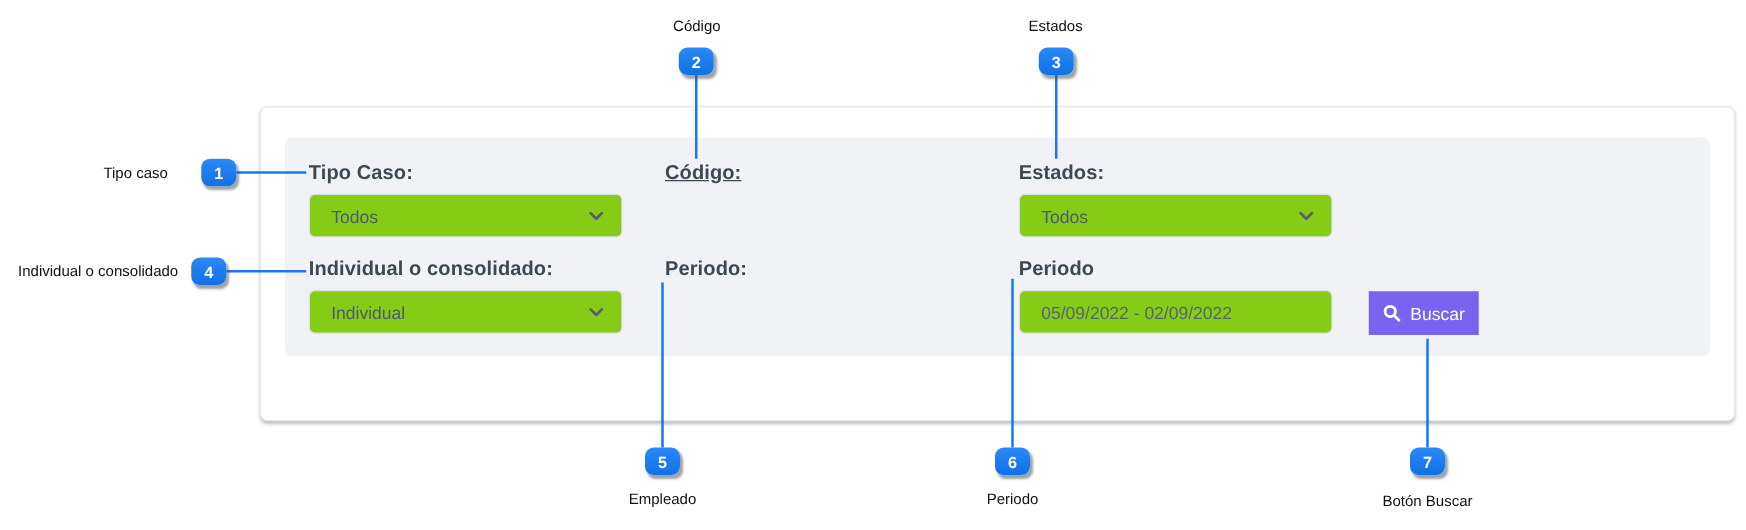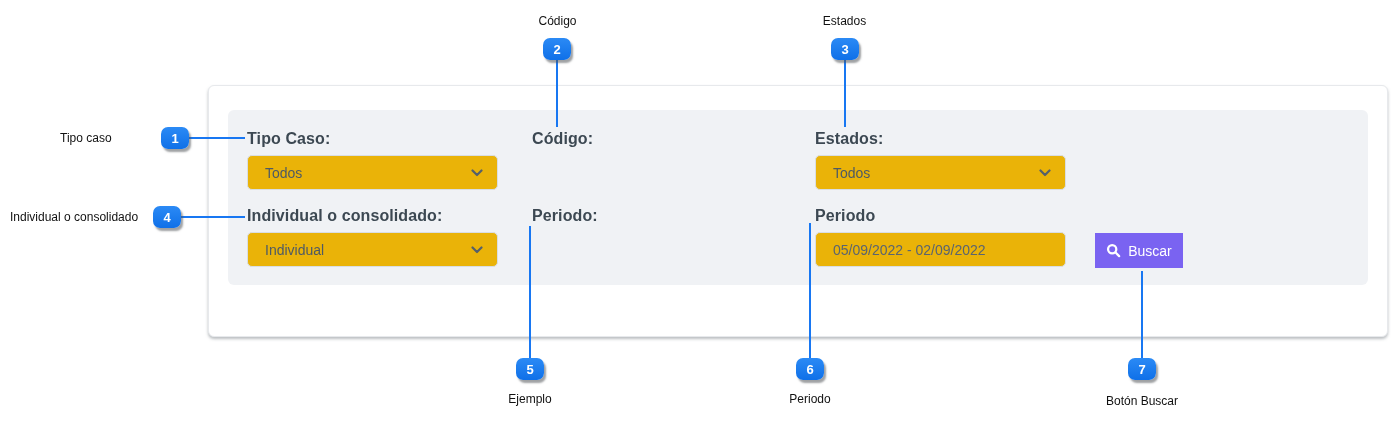--- a/index.html
+++ b/index.html
@@ -21,21 +21,21 @@
     position: absolute; left: 228px; top: 110px; width: 1140px; height: 175px;
     background: #f0f2f5; border-radius: 6px; z-index: 2;
   }
 
   
   .form-label {
     position: absolute; font-size: 16px; font-weight: bold; color: #3c4852;
     z-index: 3; letter-spacing: 0.1px;
   }
   .field {
-    position: absolute; width: 251px; height: 35px; background: #eab308;
+    position: absolute; width: 251px; height: 35px; background: #84cc16;
     border: 1px solid #d9dee3; border-radius: 5px; z-index: 3;
     font-size: 14px; color: #4e5a65; display: flex; align-items: center;
     padding: 0 14px 0 17px;
   }
   .select-box { justify-content: space-between; cursor: pointer; }
   .chev { flex: 0 0 auto; margin-left: 8px; display: block; }
   input.field {
     font-family: "Liberation Sans", "DejaVu Sans", sans-serif;
     outline: none; display: block; padding: 0 14px 0 17px; color: #5a6470;
   }
@@ -58,33 +58,33 @@
     box-shadow: 2px 3px 2px rgba(80,84,88,0.55);
     z-index: 10;
   }
   .leader { position: absolute; background: #1877f2; z-index: 9; }
   .leader.h { height: 2px; }
   .leader.v { width: 2px; }
   .callout-label {
     position: absolute; font-size: 12px; color: #111111; z-index: 10;
     white-space: nowrap;
   }
-  .ta-r { text-align: left; }
+  .ta-r { text-align: center; }
   .ta-c { text-align: center; }
 </style>
 </head>
 <body>
 
 <div class="stage">
 
   <div class="card"></div>
   <div class="panel"></div>
 
   <div class="form-label" style="left:247px; top:130px;">Tipo Caso:</div>
-  <div class="form-label" style="left:532px; top:130px;">Código:</div>
+  <div class="form-label" style="left:532px; top:130px;text-decoration:underline;">Código:</div>
   <div class="form-label" style="left:815px; top:130px;">Estados:</div>
 
   <div class="field select-box" style="left:247px; top:155px;">
     <span>Todos</span>
     <svg class="chev" width="12" height="8" viewBox="0 0 12 8">
       <polyline points="1.5,1.5 6,6 10.5,1.5" fill="none" stroke="#55606b" stroke-width="2.2" stroke-linecap="round" stroke-linejoin="round"></polyline>
     </svg>
   </div>
 
 
@@ -138,21 +138,21 @@
   <div class="callout-label ta-r" style="left:10px; top:210px; width:137px;">Individual o consolidado</div>
   <div class="badge" style="left:153px; top:206px;">
     <span>4</span>
   </div>
   <div class="leader h" style="left:181px; top:216px; width:64px;"></div>
 
   <div class="leader v" style="left:529px; top:226px; height:132px;"></div>
   <div class="badge" style="left:516px; top:358px;">
     <span>5</span>
   </div>
-  <div class="callout-label ta-c" style="left:487px; top:392px; width:86px;">Ejemplo</div>
+  <div class="callout-label ta-c" style="left:487px; top:392px; width:86px;">Empleado</div>
 
   <div class="leader v" style="left:809px; top:223px; height:135px;"></div>
   <div class="badge" style="left:796px; top:358px;">
     <span>6</span>
   </div>
   <div class="callout-label ta-c" style="left:767px; top:392px; width:86px;">Periodo</div>
 
   <div class="leader v" style="left:1141px; top:271px; height:87px;"></div>
   <div class="badge" style="left:1128px; top:358px;">
     <span>7</span>

